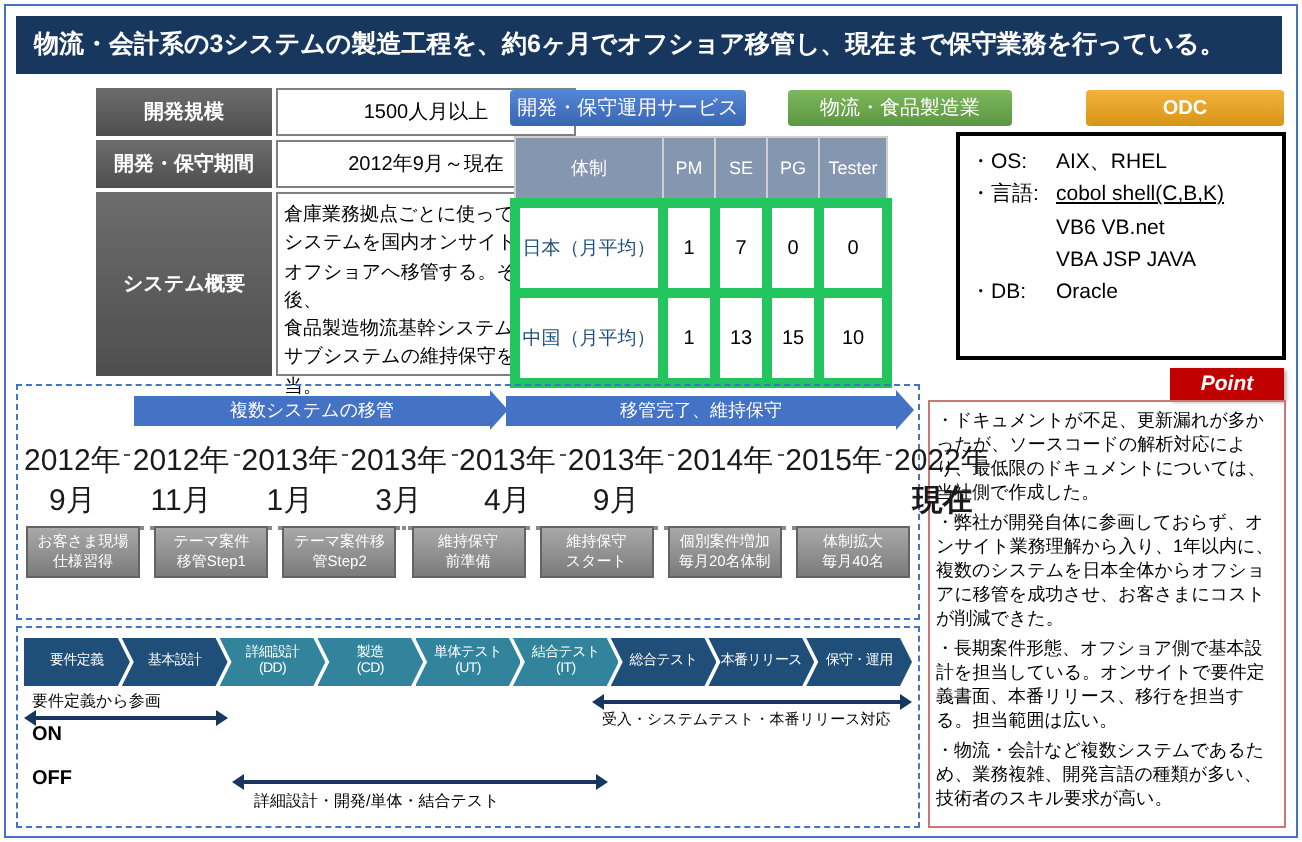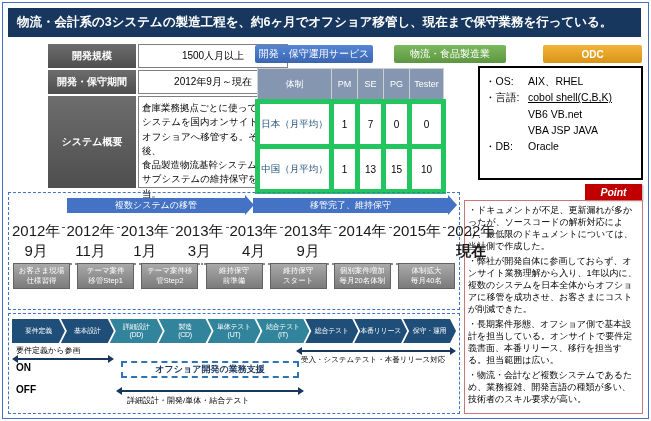--- a/index.html
+++ b/index.html
@@ -296,19 +296,18 @@
         </div>
     </div>
 
     <div class="participate-text">要件定義から参画</div>
     <div class="darrow participate-arrow"></div>
 
     <div class="darrow acceptance-arrow"></div>
     <div class="acceptance-text">受入・システムテスト・本番リリース対応</div>
 
     <div class="on-label">ON</div>
-    <div class="support-box">オフショア開発の業務支援</div>
 
     <div class="off-label">OFF</div>
     <div class="darrow dev-arrow"></div>
     <div class="dev-text">詳細設計・開発/単体・結合テスト</div>
   </div>
 </div>
 
 </body></html>

